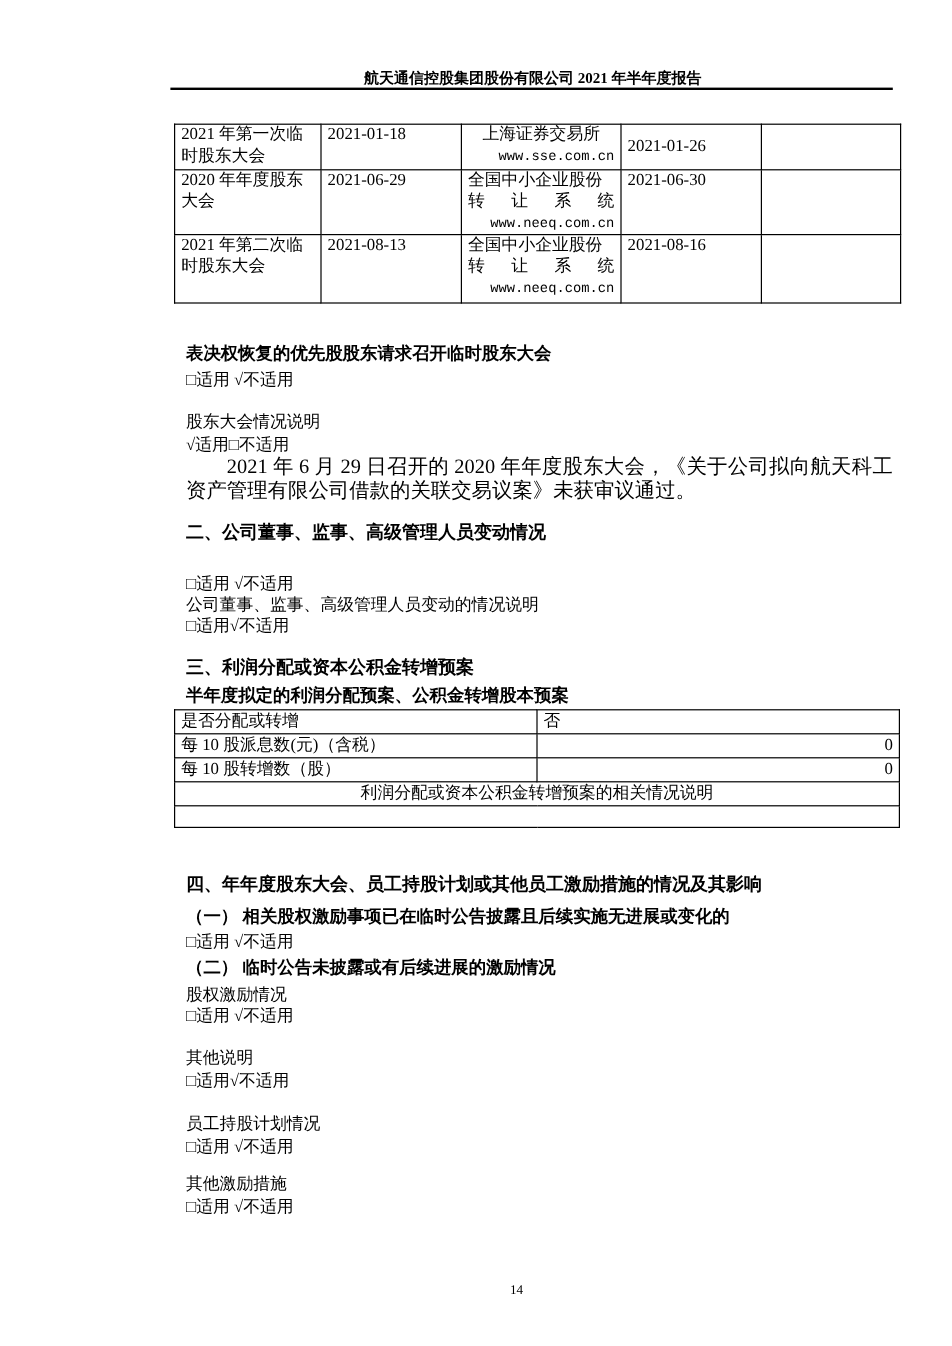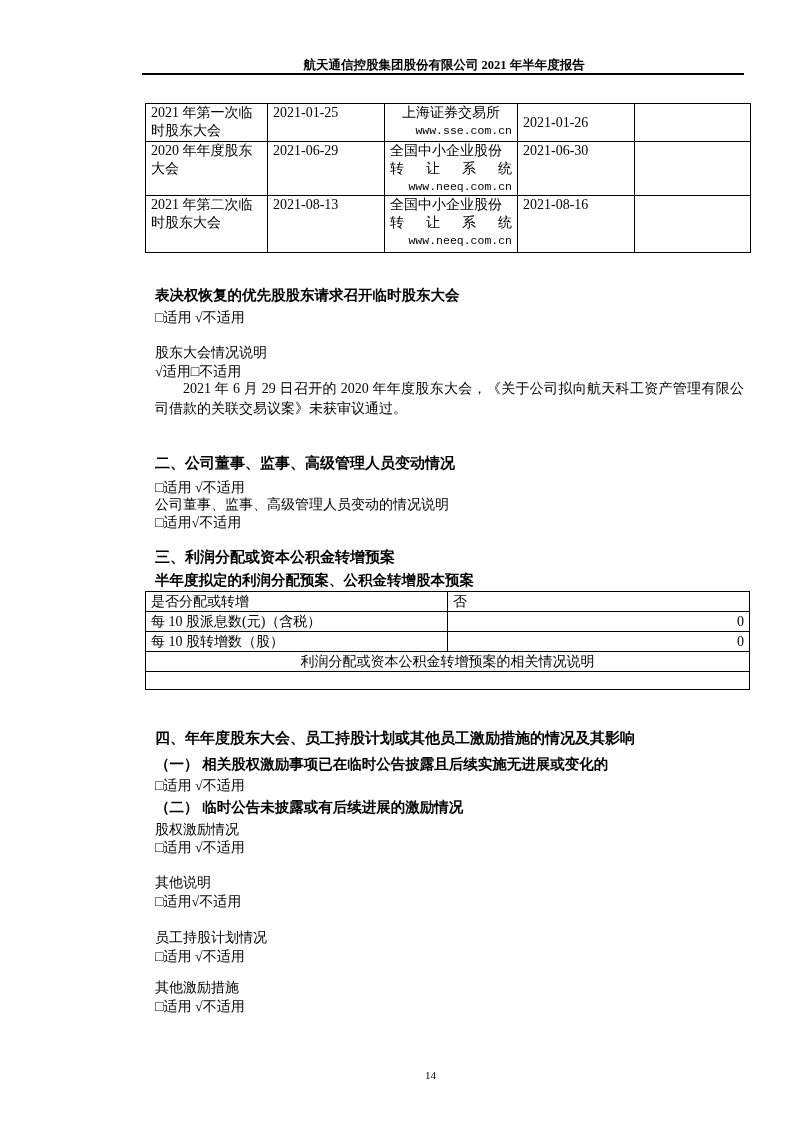--- a/index.html
+++ b/index.html
@@ -37,21 +37,21 @@
   .url { display:block; text-align:right;
          font-family:"Liberation Mono","DejaVu Sans Mono",monospace;
          font-size:11.5px; line-height:17px; }
 
   .t2 { top:591px; left:111px; width:604px; }
   .t2 td { line-height:19px; }
   .t2 .rr { height:20px; }
   .t2 .re { height:18px; }
   .vr { text-align:right; }
 
-  .para { top:379px; left:121px; width:589px; font-size:14px;
+  .para { top:379px; left:121px; width:589px; font-size:17px;
           line-height:19.5px; text-align:justify; text-indent:2em; }
 
   .pageno { top:1069px; left:0; width:793px; text-align:center;
             font-size:11px; line-height:13px; }
 </style>
 </head>
 <body>
 
 <div class="page">
 
@@ -62,21 +62,21 @@
     <colgroup>
       <col style="width:122px">
         <col style="width:117px">
         <col style="width:133px">
       <col style="width:117px">
         <col style="width:116px">
     </colgroup>
     <tbody>
     <tr class="r1">
       <td>2021 年第一次临时股东大会</td>
-      <td>2021-01-25</td>
+      <td>2021-01-18</td>
       <td>
         <span class="site-n">上海证券交易所</span>
         <span class="url">www.sse.com.cn</span>
       </td>
       <td class="vm">2021-01-26</td>
       <td></td>
     </tr>
     <tr class="r2">
       <td>2020 年年度股东大会</td>
       <td>2021-06-29</td>
@@ -102,21 +102,21 @@
   </tbody>
     </table>
 
   <div class="abs line b h145" style="top:287px; left:121px;">表决权恢复的优先股股东请求召开临时股东大会</div>
   <div class="abs line" style="top:309px; left:121px;">□适用 √不适用</div>
 
   <div class="abs line" style="top:344px; left:121px;">股东大会情况说明</div>
   <div class="abs line" style="top:363px; left:121px;">√适用□不适用</div>
   <div class="abs para">2021 年 6 月 29 日召开的 2020 年年度股东大会，《关于公司拟向航天科工资产管理有限公司借款的关联交易议案》未获审议通过。</div>
 
-  <div class="abs line b h15" style="top:455px; left:121px;">二、公司董事、监事、高级管理人员变动情况</div>
+  <div class="abs line b h15" style="top:436px; left:121px;">二、公司董事、监事、高级管理人员变动情况</div>
   <div class="abs line" style="top:479px; left:121px;">□适用 √不适用</div>
   <div class="abs line" style="top:496px; left:121px;">公司董事、监事、高级管理人员变动的情况说明</div>
   <div class="abs line" style="top:514px; left:121px;">□适用√不适用</div>
 
   <div class="abs line b h145" style="top:572px; left:121px;">半年度拟定的利润分配预案、公积金转增股本预案</div>
   <div class="abs line b h15" style="top:549px; left:121px;">三、利润分配或资本公积金转增预案</div>
 
   <table class="abs t2">
     <colgroup>
         <col style="width:302px">

